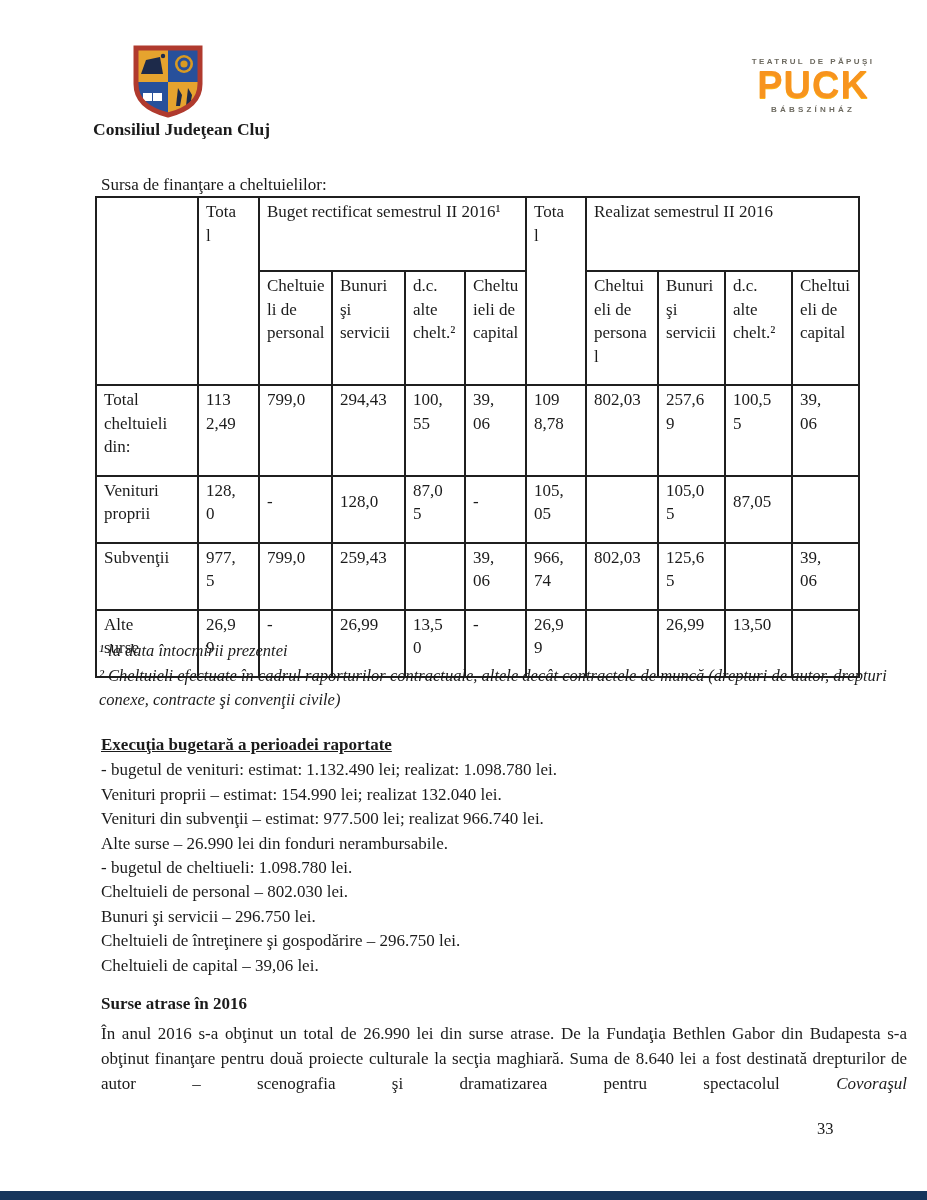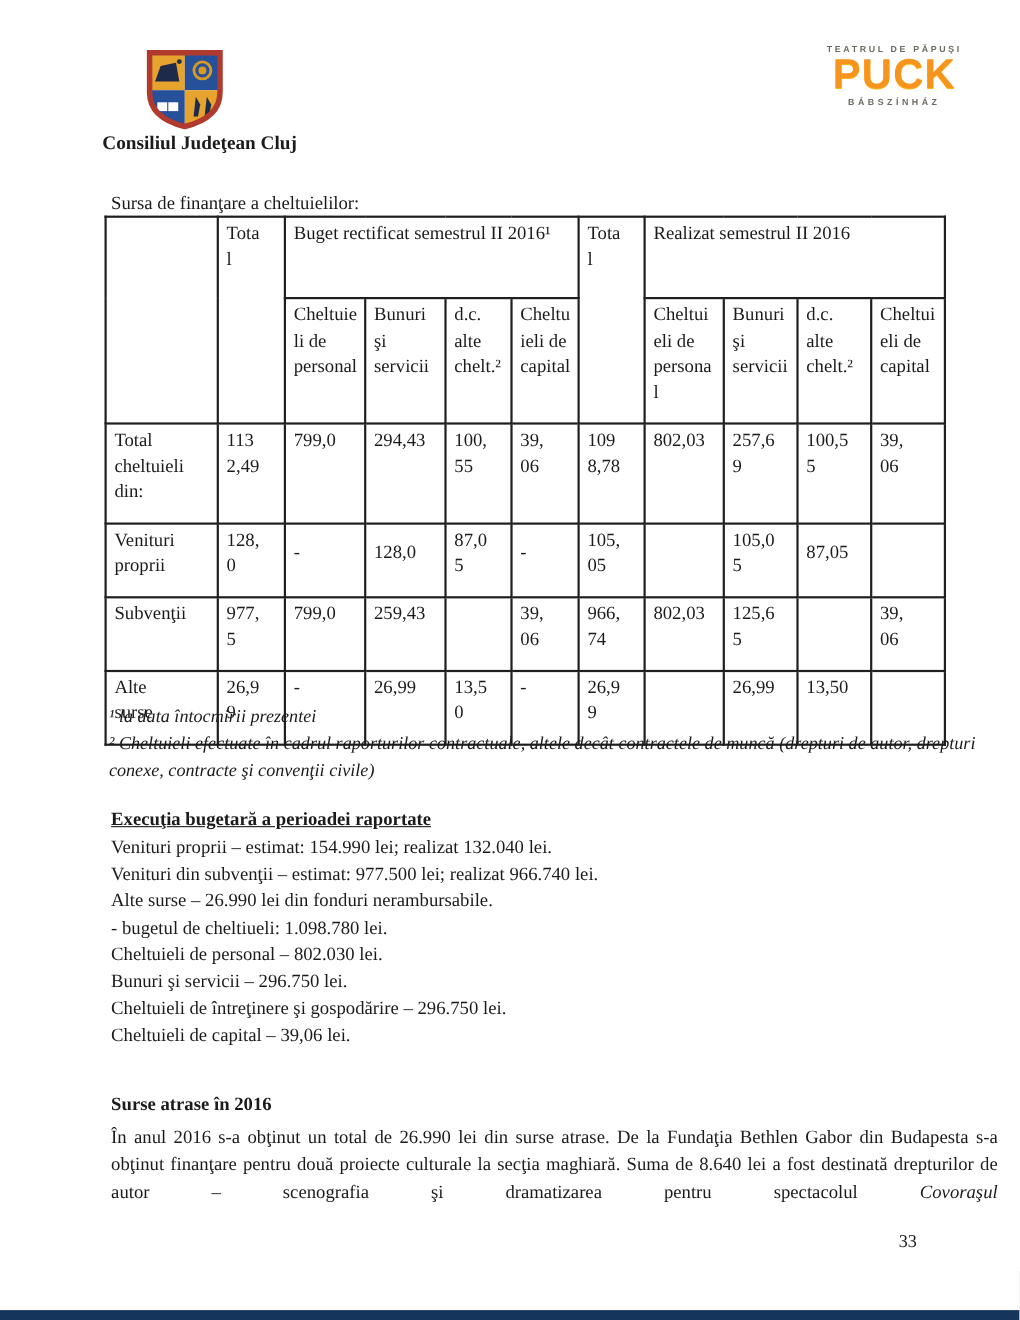--- a/index.html
+++ b/index.html
@@ -4,21 +4,21 @@
 <style>
   html,body{margin:0;padding:0;background:#e9e9e9;}
   .page{position:relative;width:927px;height:1200px;background:#ffffff;margin:0 auto;
         font-family:"Liberation Serif","DejaVu Serif",serif;color:#1b1b1b;overflow:hidden;}
 
   
   .cluj-logo{position:absolute;left:93px;top:42px;width:160px;text-align:center;}
   .cluj-logo svg{display:block;margin-left:34px;}
   .org-name{font-weight:bold;font-size:17.5px;margin-top:1px;white-space:nowrap;}
 
-  .puck-logo{position:absolute;left:744px;top:40px;width:138px;text-align:center;
+  .puck-logo{position:absolute;left:744px;top:57px;width:138px;text-align:center;
              font-family:"Liberation Sans","DejaVu Sans",sans-serif;}
   .puck-top{font-size:8px;letter-spacing:2.4px;color:#6d6a60;font-weight:bold;white-space:nowrap;}
   .puck-name{font-size:38px;font-weight:800;color:#F7941E;line-height:1.02;letter-spacing:1px;
              text-shadow:0 1px 0 #fdb515;}
   .puck-bottom{font-size:8px;letter-spacing:3.2px;color:#6d6a60;font-weight:bold;white-space:nowrap;}
 
   
   .caption{position:absolute;left:101px;top:175px;font-size:17px;}
 
   
@@ -188,20 +188,21 @@
     </tbody>
   </table>
 
   <div class="footnotes">
     <p class="fn">¹ la data întocmirii prezentei</p>
     <p class="fn">² Cheltuieli efectuate în cadrul raporturilor contractuale, altele decât contractele de muncă (drepturi de autor, drepturi conexe, contracte şi convenţii civile)</p>
   </div>
 
   <div class="exec">
     <div class="exec-heading">Execuţia bugetară a perioadei raportate</div>
+    <div class="exec-line">- bugetul de venituri: estimat: 1.132.490 lei; realizat: 1.098.780 lei.</div>
     <div class="exec-line">Venituri proprii – estimat: 154.990 lei; realizat 132.040 lei.</div>
     <div class="exec-line">Venituri din subvenţii – estimat: 977.500 lei; realizat 966.740 lei.</div>
     <div class="exec-line">Alte surse – 26.990 lei din fonduri nerambursabile.</div>
     <div class="exec-line">- bugetul de cheltiueli: 1.098.780 lei.</div>
     <div class="exec-line">Cheltuieli de personal – 802.030 lei.</div>
     <div class="exec-line">Bunuri şi servicii – 296.750 lei.</div>
     <div class="exec-line">Cheltuieli de întreţinere şi gospodărire – 296.750 lei.</div>
     <div class="exec-line">Cheltuieli de capital – 39,06 lei.</div>
   </div>
 

